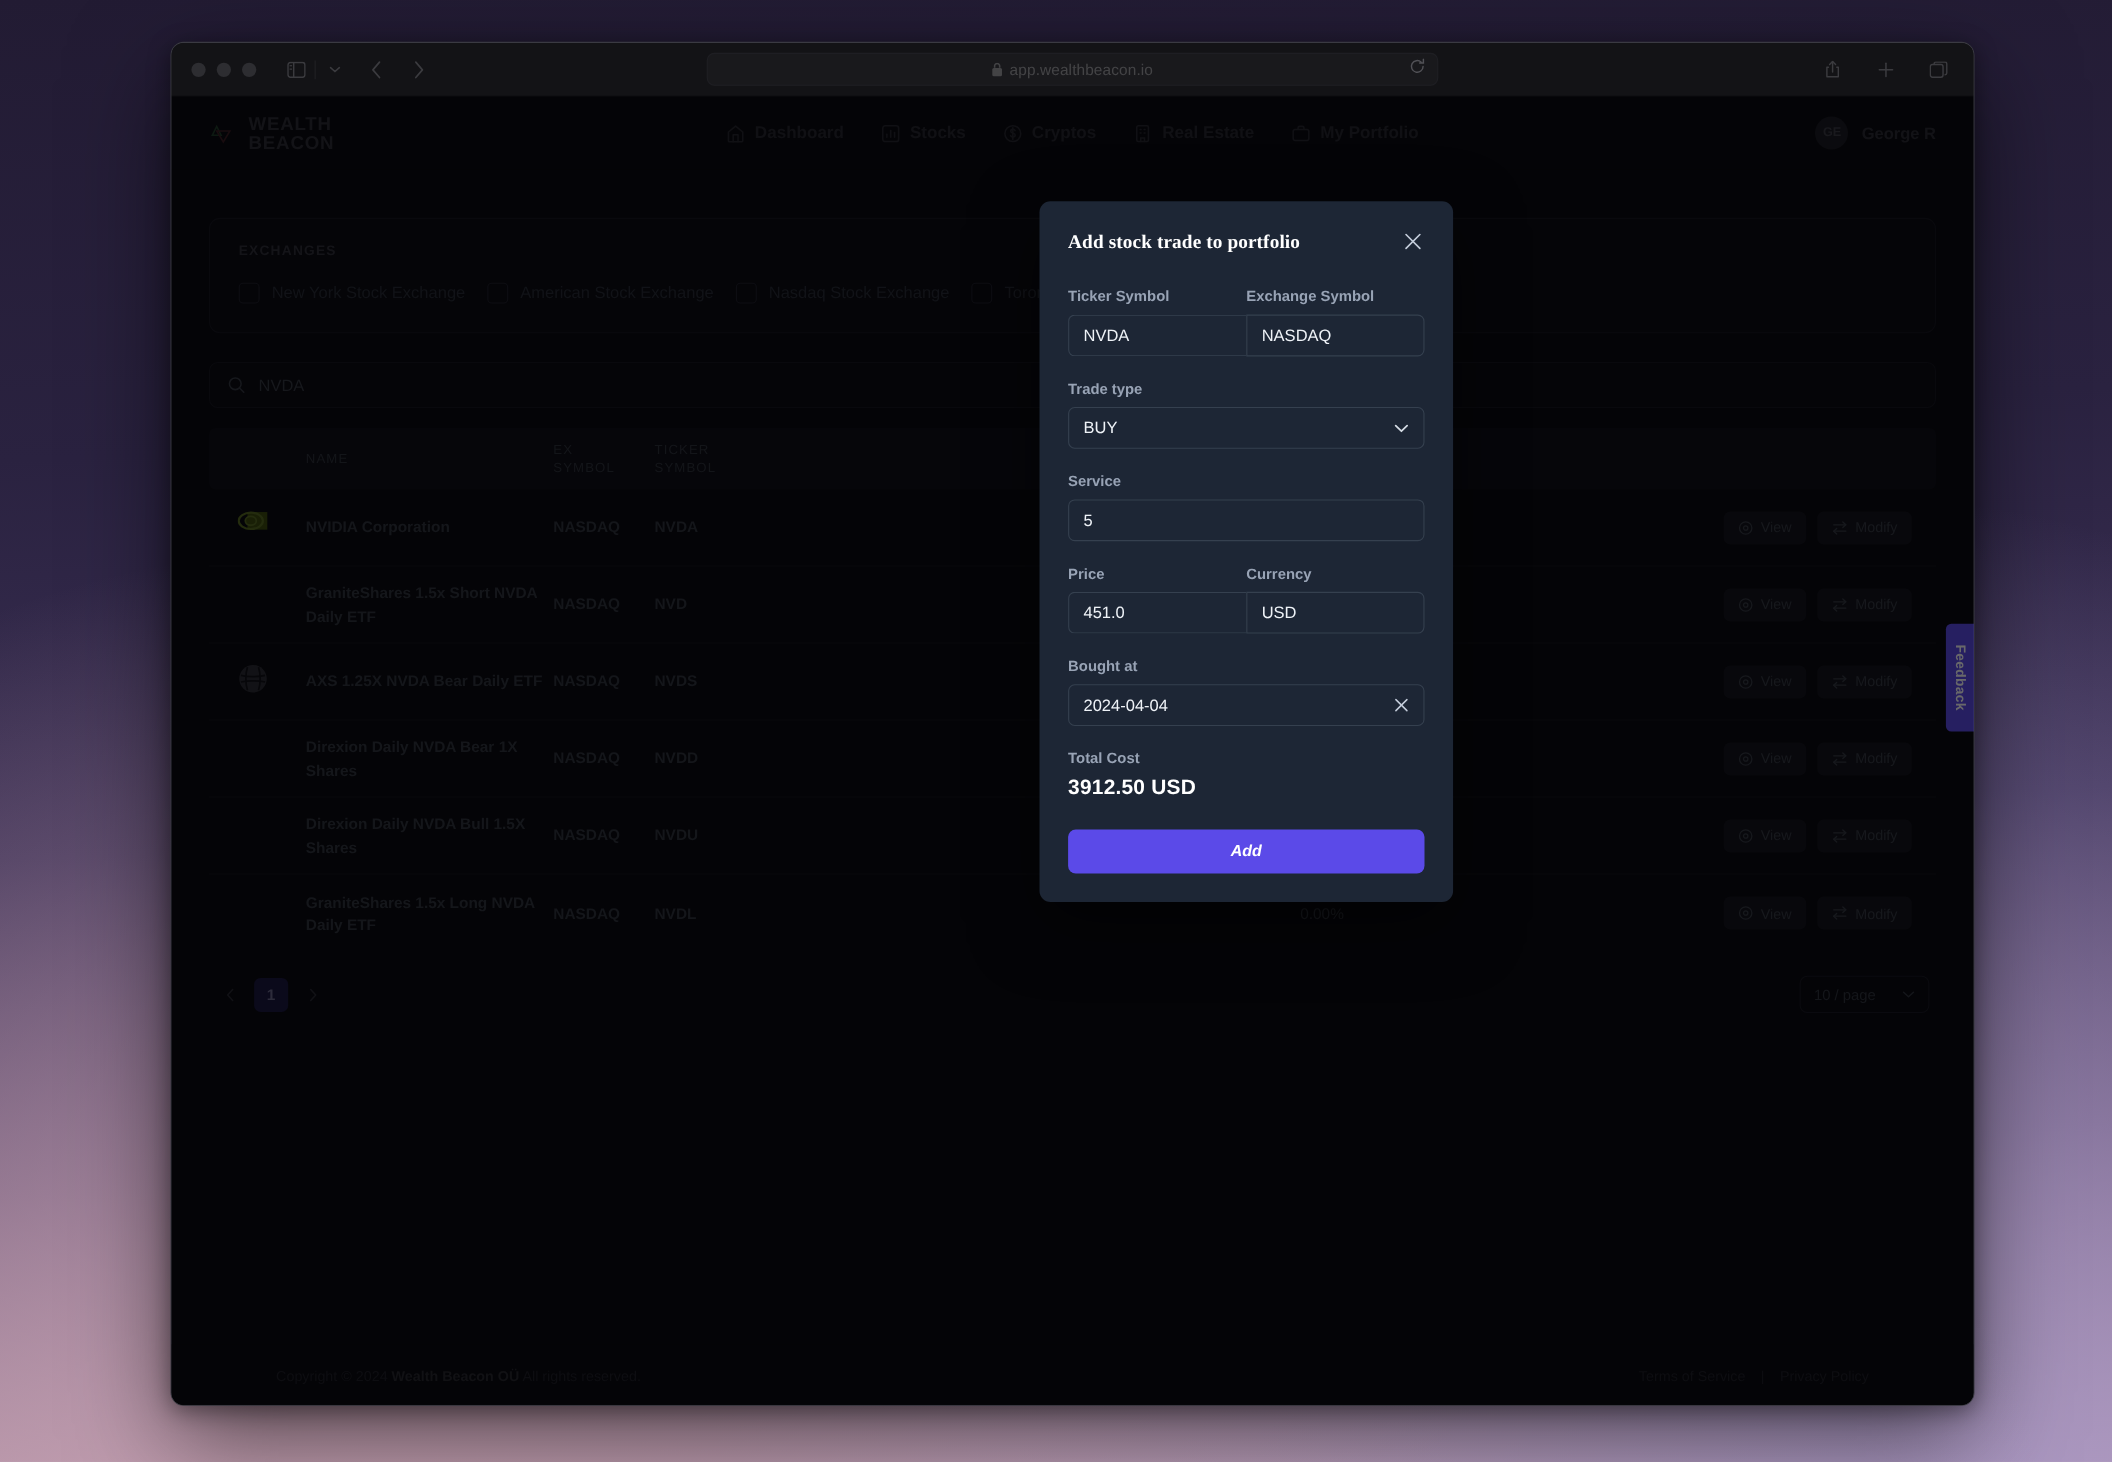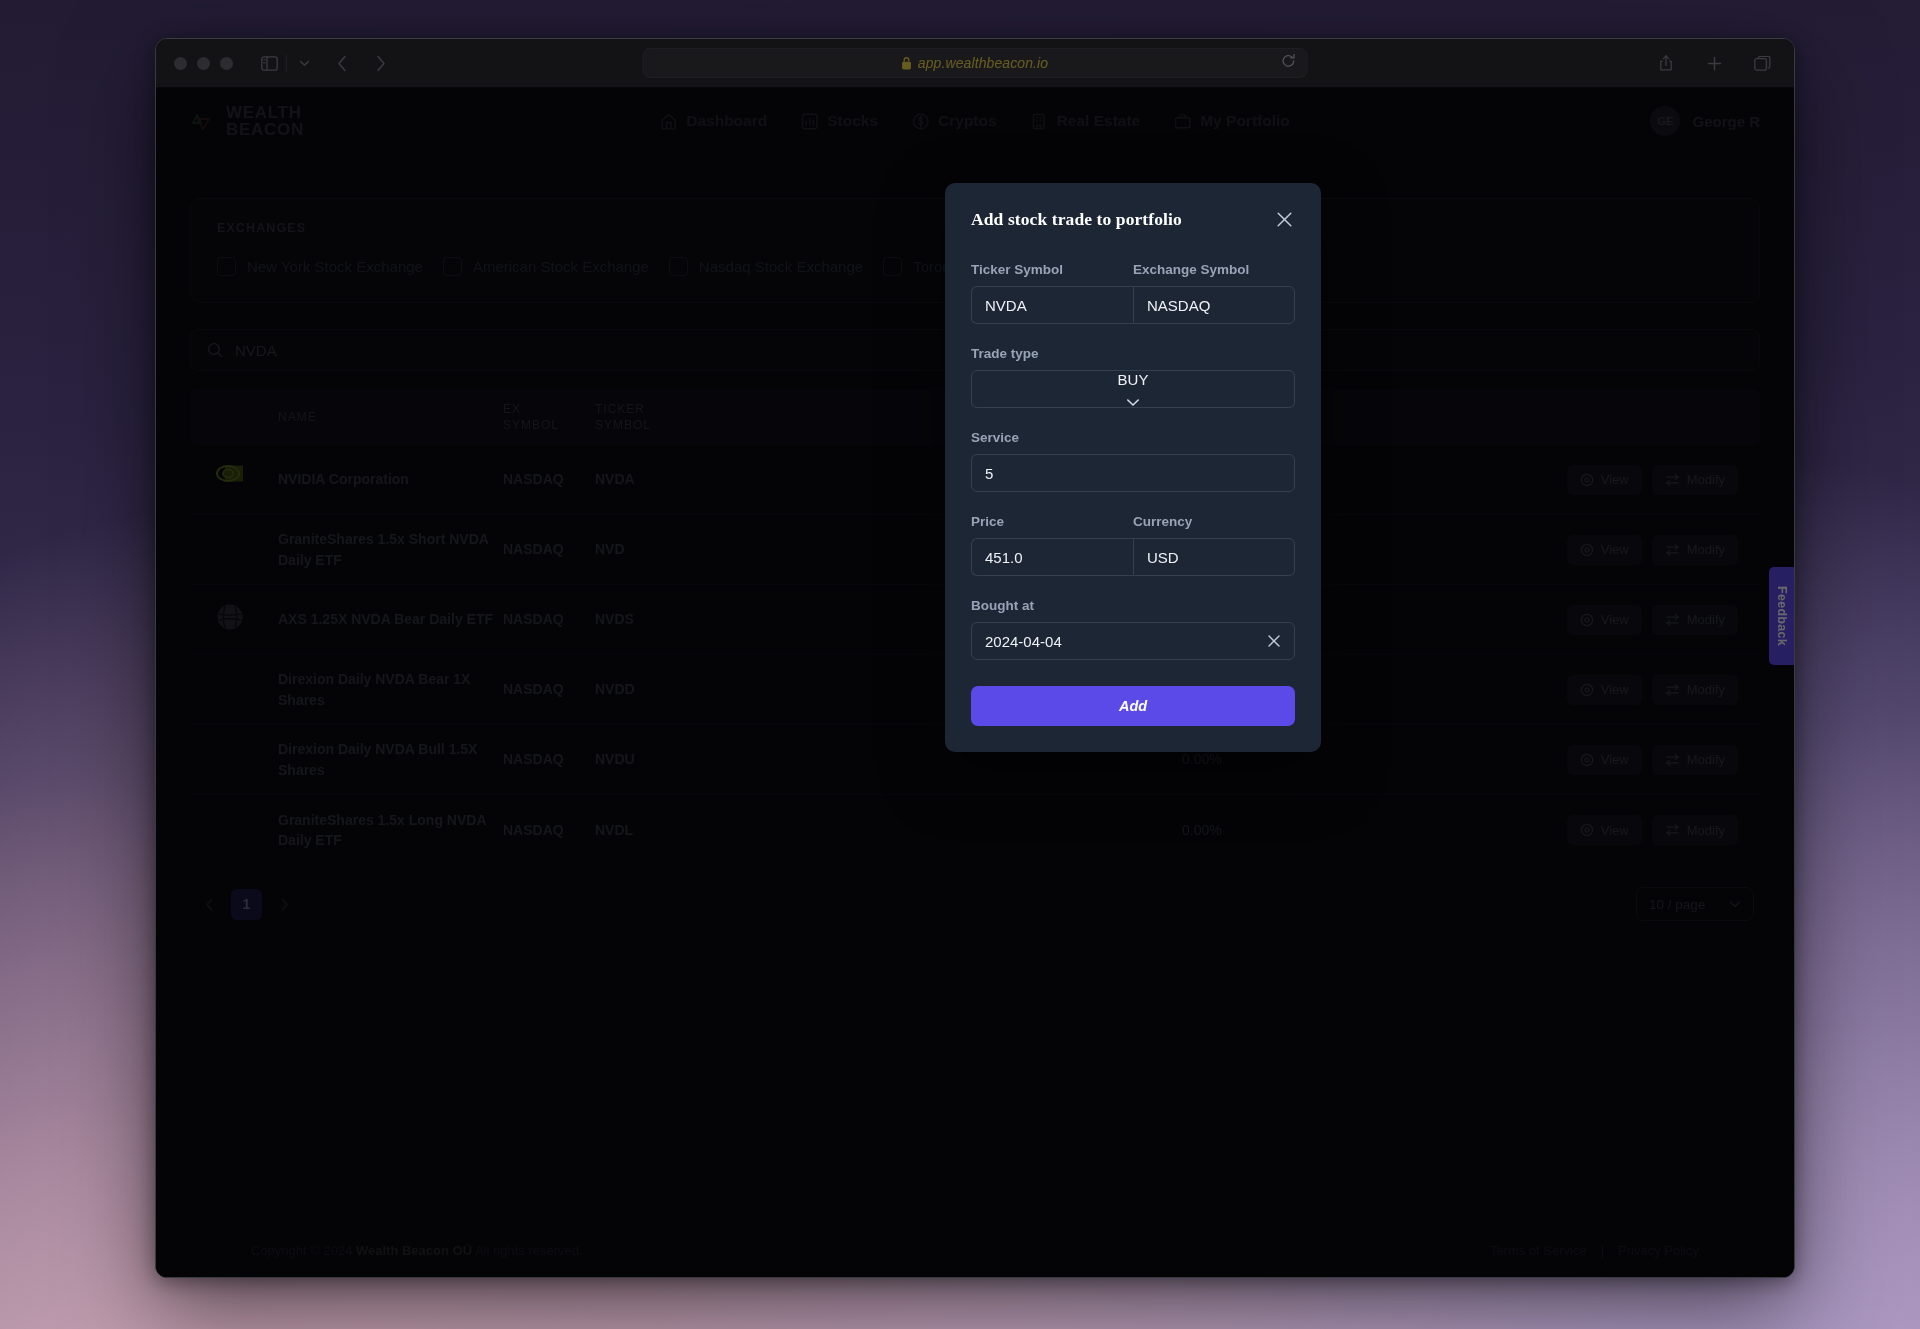--- a/index.html
+++ b/index.html
@@ -69,26 +69,25 @@
     background: #3a3a3e;
     border: 1px solid #48484e;
     border-radius: 7px;
     display: flex;
     align-items: center;
     justify-content: center;
     position: relative;
   }
   .url-text {
     font-size: 14px;
-    color: #fde047;
+    color: #a3a3a3;
     display: flex;
     align-items: center;
     gap: 6px;
     letter-spacing: 0.1px;
-    font-style: italic;
   }
   .reload-btn {
     position: absolute; right: 11px; top: 50%; transform: translateY(-50%);
     color: #c6c6cc;
   }
   .tb-right { margin-left: auto; display: flex; align-items: center; gap: 20px; color: #c2c2c8; }
 
   
   .app-header {
     height: 66px;
@@ -282,21 +281,21 @@
     height: 38px;
     border: 1px solid #35404f;
     background: transparent;
     display: flex; align-items: center;
     padding: 0 13px;
     font-size: 15px; color: #eef2f7;
   }
   .input.single { border-radius: 6px; }
   .input.left { border-radius: 6px 0 0 6px; border-right: none; }
   .input.right { border-radius: 0 6px 6px 0; }
-  .input.select { justify-content: space-between; flex-direction: column; }
+  .input.select { justify-content: space-between; }
   .input.with-clear { justify-content: space-between; }
   .clear-x { color: #c3ccda; line-height: 0; }
   .chev { color: #d4dbe4; line-height: 0; }
 
   .total-label { font-size: 13.5px; font-weight: bold; color: #98a3b5; margin-bottom: 9px; }
   .total-value { font-size: 19px; font-weight: bold; color: #ffffff; letter-spacing: 0.2px; }
 
   .add-btn {
     margin-top: 26px;
     height: 40px;
@@ -850,20 +849,24 @@
           <span>2024-04-04</span>
           <span class="clear-x">
             <svg width="14" height="14" viewBox="0 0 14 14" fill="none" stroke="currentColor" stroke-width="1.4" stroke-linecap="round">
               <line x1="2" y1="2" x2="12" y2="12"></line>
                 <line x1="12" y1="2" x2="2" y2="12"></line>
             </svg>
           </span>
         </div>
       </div>
 
+      <div>
+        <div class="total-label">Total Cost</div>
+        <div class="total-value">3912.50 USD</div>
+      </div>
 
       <div class="add-btn">Add</div>
     </div>
 
     <div class="feedback-tab">
       <span>Feedback</span>
     </div>
 
   </div>
 </div>

